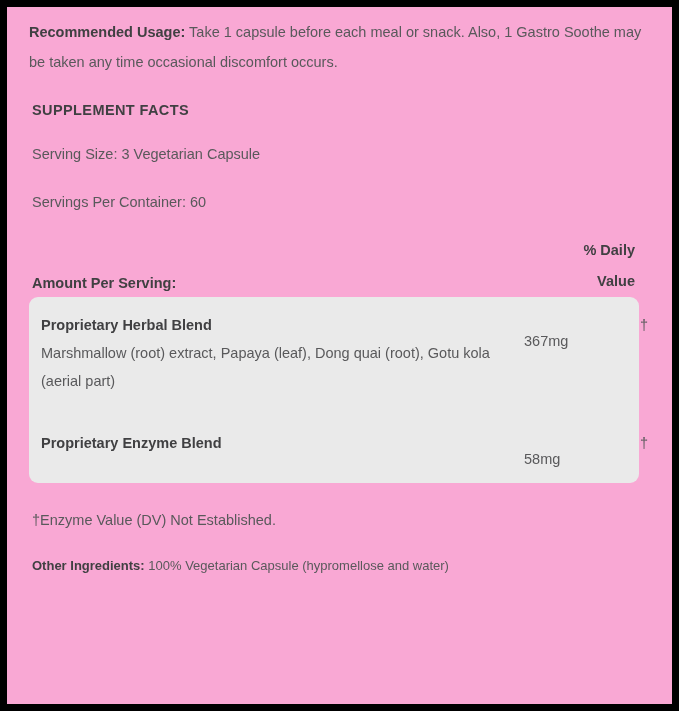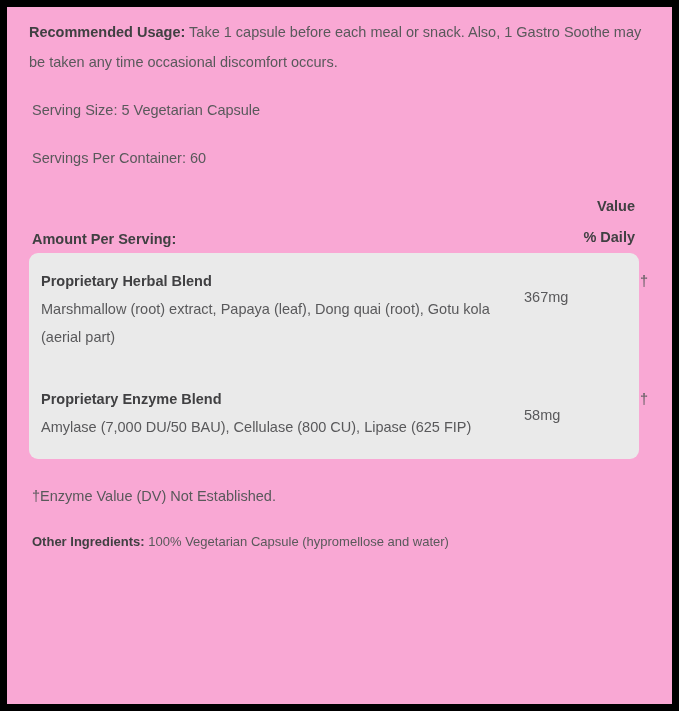--- a/index.html
+++ b/index.html
@@ -67,21 +67,21 @@
     text-align: right;
     color: #404042;
     font-size: 14.5px;
     font-weight: bold;
     line-height: 31px;
   }
   .dv-head span { display: block; }
   .blend-panel {
     background: #eaeaea;
     border-radius: 9px;
-    padding: 14px 14px 14px 12px;
+    padding: 14px 14px 22px 12px;
     margin: 0 13px 0 0;
   }
   .blend-row {
     position: relative;
     padding-bottom: 4px;
   }
   .blend-row + .blend-row { margin-top: 30px; }
   .blend-name {
     color: #404042;
     font-size: 14.5px;
@@ -133,44 +133,44 @@
 </style>
 </head>
 <body>
 
 <div class="label-frame">
 
   <p class="para">
     <span class="lead">Recommended Usage:</span><span> Take 1 capsule before each meal or snack. Also, 1 Gastro Soothe may be taken any time occasional discomfort occurs.</span>
   </p>
 
+  <div class="section-title">SUPPLEMENT FACTS</div>
 
-  <div class="serving-line">Serving Size: 5 Vegetarian Capsule</div>
+  <div class="serving-line">Serving Size: 3 Vegetarian Capsule</div>
   <div class="serving-line">Servings Per Container: 60</div>
 
   <div class="table-head">
     <div class="amount-head">Amount Per Serving:</div>
     <div class="dv-head">
+      <span>% Daily</span>
       <span>Value</span>
-      <span>% Daily</span>
     </div>
   </div>
 
   <div class="blend-panel">
 
     <div class="blend-row">
       <div class="blend-name">Proprietary Herbal Blend</div>
       <div class="blend-detail">Marshmallow (root) extract, Papaya (leaf), Dong quai (root), Gotu kola (aerial part)</div>
       <div class="blend-amount">367mg</div>
       <div class="blend-dv">†</div>
     </div>
 
     <div class="blend-row">
       <div class="blend-name">Proprietary Enzyme Blend</div>
-      <div class="blend-detail">Amylase (7,000 DU/50 BAU), Cellulase (800 CU), Lipase (625 FIP)</div>
       <div class="blend-amount">58mg</div>
       <div class="blend-dv">†</div>
     </div>
 
   </div>
 
   <div class="footnote">†Enzyme Value (DV) Not Established.</div>
 
   <p class="footer-para">
     <span class="lead">Other Ingredients:</span><span> 100% Vegetarian Capsule (hypromellose and water)</span>

